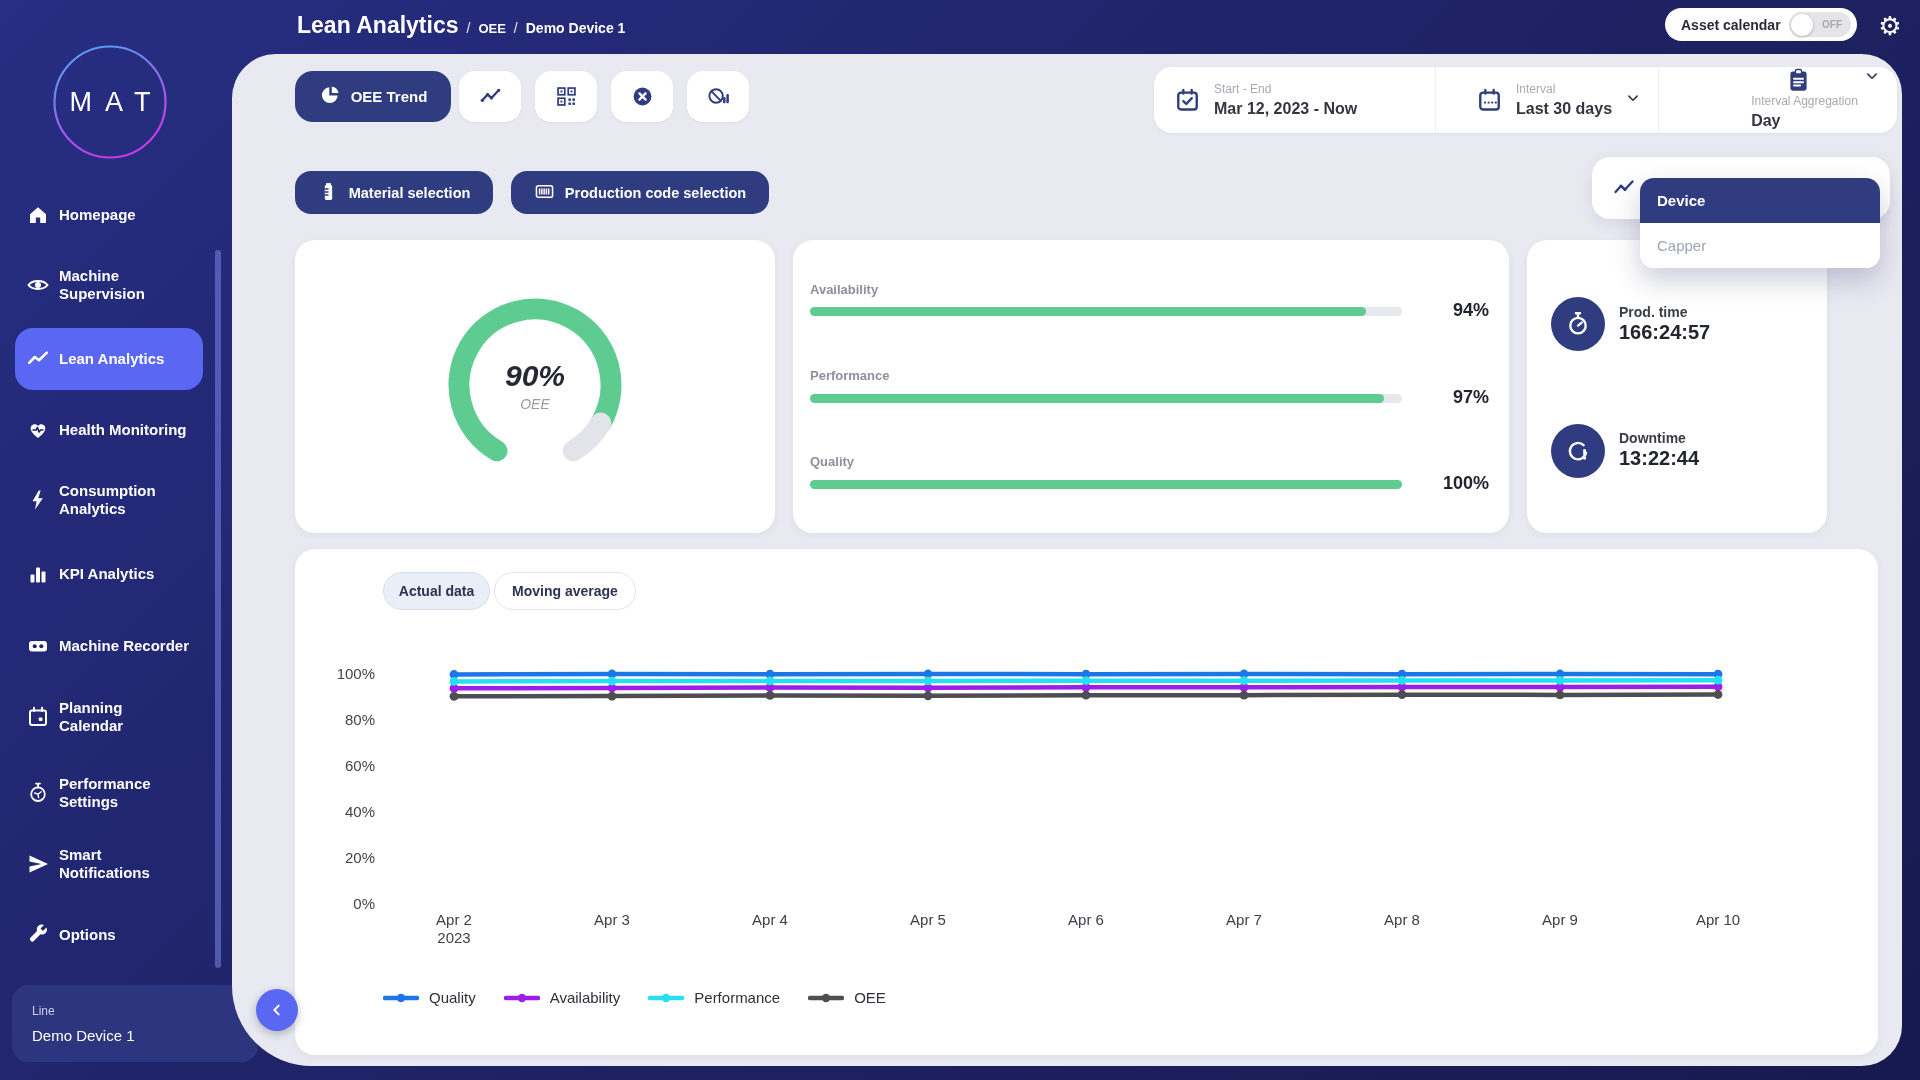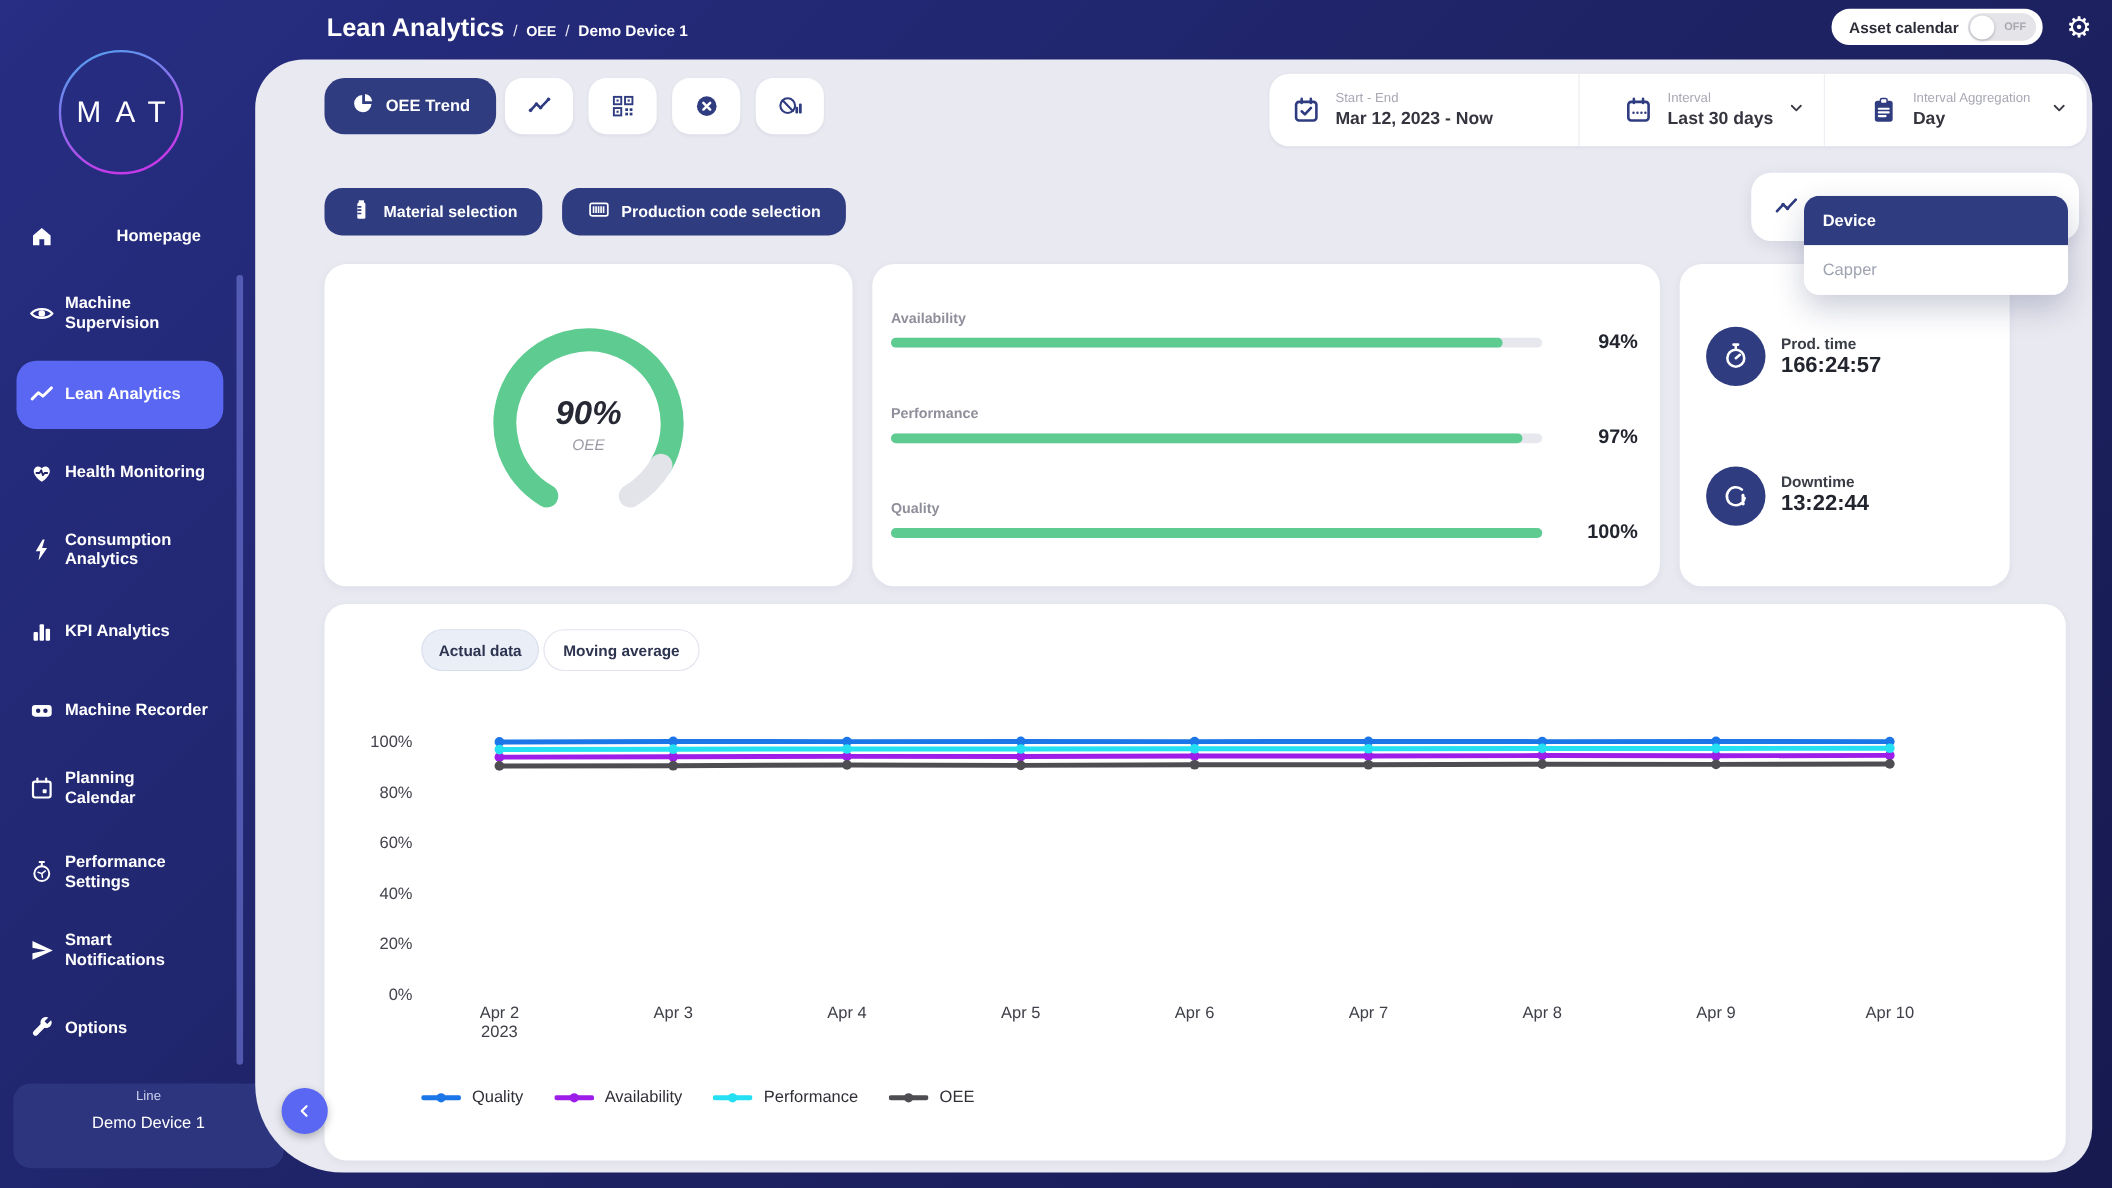--- a/index.html
+++ b/index.html
@@ -10,21 +10,21 @@
   #sidebar{position:absolute;left:0;top:0;width:232px;height:1080px;color:#fff;}
   #logo{position:absolute;left:53px;top:45px;width:114px;height:114px;}
   #logo-text{position:absolute;left:0;top:0;width:114px;height:114px;display:flex;align-items:center;justify-content:center;
     font-size:27px;font-weight:300;letter-spacing:13px;color:#fff;padding-left:13px;}
   .nav-item{position:absolute;left:26px;display:flex;align-items:center;cursor:pointer;}
   .nav-item .ico{width:24px;height:24px;flex:0 0 24px;color:#fff;display:flex;align-items:center;justify-content:center;}
   .nav-item .ico svg{width:24px;height:24px;}
   .nav-item .lbl{margin-left:9px;font-size:15px;font-weight:700;line-height:18px;color:#fff;max-width:150px;}
   .nav-item.active{left:15px;width:188px;height:62px;background:#5A67F2;border-radius:18px;padding-left:11px;}
   #side-scrollbar{position:absolute;left:215px;top:250px;width:6px;height:718px;border-radius:3px;background:rgba(122,132,230,.55);}
-  #device-card{position:absolute;left:12px;top:985px;width:246px;height:77px;border-radius:16px;background:#2D357E;padding:4px 20px;cursor:pointer;text-align:center;}
+  #device-card{position:absolute;left:12px;top:985px;width:246px;height:77px;border-radius:16px;background:#2D357E;padding:19px 20px;cursor:pointer;}
   #device-label{font-size:12px;color:#cdd1ee;}
   #device-name{font-size:15px;color:#fff;margin-top:9px;}
   #collapse-btn{position:absolute;left:256px;top:989px;width:42px;height:42px;border-radius:50%;background:#5A67F2;
     display:flex;align-items:center;justify-content:center;box-shadow:0 3px 8px rgba(0,0,0,.25);cursor:pointer;z-index:40;}
   #collapse-btn svg{width:16px;height:16px;color:#fff;}
   
   #breadcrumb{position:absolute;left:297px;top:12px;display:flex;align-items:baseline;color:#fff;z-index:5;}
   #page-title{font-size:23px;font-weight:800;}
   .crumb-sep{font-size:14px;margin:0 8px;font-weight:400;color:#e8e9f6;}
   #crumb-oee{font-size:13px;font-weight:600;color:#fff;}
@@ -131,21 +131,21 @@
             <linearGradient id="lg1" x1="0" y1="0" x2="0.4" y2="1">
           <stop offset="0" stop-color="#4aa8f0"></stop>
               <stop offset="1" stop-color="#c53ae8"></stop>
         </linearGradient>
           </defs>
         <circle cx="57" cy="57" r="55.5" fill="none" stroke="url(#lg1)" stroke-width="2.2"></circle>
       </svg>
       <div id="logo-text">MAT</div>
     </div>
     <nav id="sidebar-nav">
-        <div class="nav-item" style="top: 203px; gap: 47px;">
+        <div class="nav-item" style="top: 203px;">
           <span class="ico">
             <svg viewBox="0 0 24 24">
               <path d="M4 11.2 L12 4.2 L20 11.2 V20 H14.2 V14.5 H9.8 V20 H4 Z" fill="currentColor"></path>
             </svg>
           </span>
           <span class="lbl">Homepage</span>
         </div>
         <div class="nav-item" style="top: 267px;">
           <span class="ico">
             <svg viewBox="0 0 24 24">
@@ -327,21 +327,21 @@
               <circle cx="17.6" cy="13.8" r="1" fill="currentColor"></circle>
             </svg></span>
           <div class="ctrl-txt">
             <div class="ctrl-label">Interval</div>
             <div class="ctrl-value">Last 30 days</div>
           </div>
           <span class="ctrl-chev"><svg viewBox="0 0 24 24">
               <path d="M6.5 9.5 L12 15 L17.5 9.5" fill="none" stroke="currentColor" stroke-width="2.2" stroke-linecap="round" stroke-linejoin="round"></path>
             </svg></span>
         </div>
-        <div class="ctrl-sec" style="width: 239px;">
+        <div class="ctrl-sec" style="width: 239px; flex-direction: column;">
           <span class="cico"><svg viewBox="0 0 24 24">
               <rect x="4.8" y="4" width="14.4" height="17" rx="2.2" fill="currentColor"></rect>
               <rect x="9.3" y="2.2" width="5.4" height="4" rx="1.2" fill="#fff" stroke="currentColor" stroke-width="1.2"></rect>
               <path d="M8 10.5 H16 M8 13.5 H16 M8 16.5 H13.5" stroke="#fff" stroke-width="1.7" stroke-linecap="round"></path>
             </svg></span>
           <div class="ctrl-txt">
             <div class="ctrl-label">Interval Aggregation</div>
             <div class="ctrl-value">Day</div>
           </div>
           <span class="ctrl-chev"><svg viewBox="0 0 24 24">

